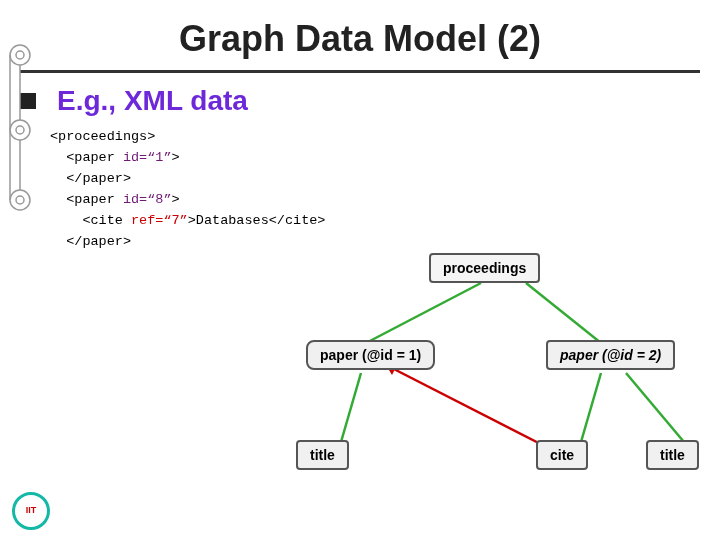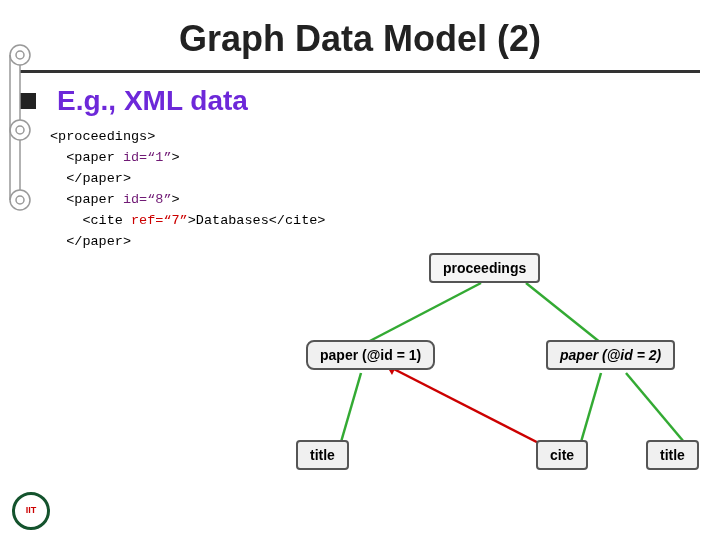--- a/index.html
+++ b/index.html
@@ -140,21 +140,21 @@
       bottom: 8px;
       left: 12px;
       width: 40px;
       height: 40px;
     }
 
     .logo-circle {
       width: 38px;
       height: 38px;
       border-radius: 50%;
-      border: 3px solid #14532d;
+      border: 3px solid #14b8a6;
       display: flex;
       align-items: center;
       justify-content: center;
       font-size: 9px;
       font-weight: bold;
       color: #c00;
       text-align: center;
       line-height: 1.1;
     }
   </style>

